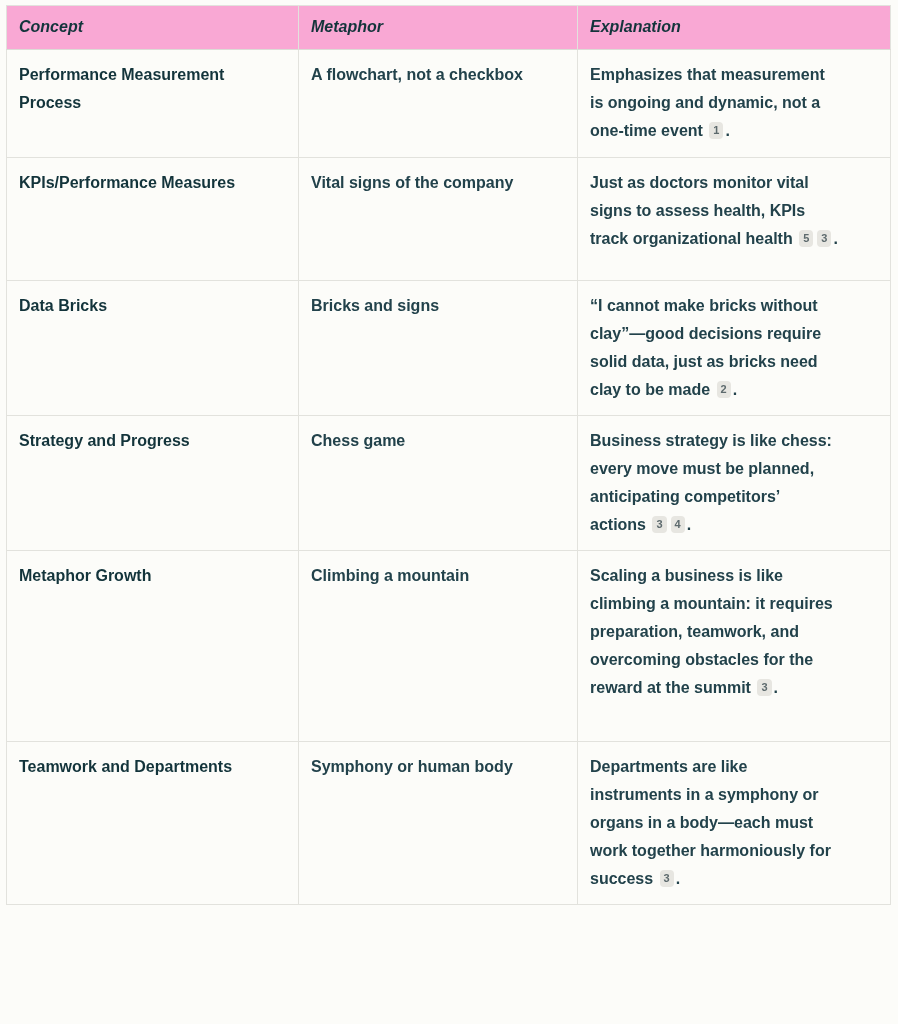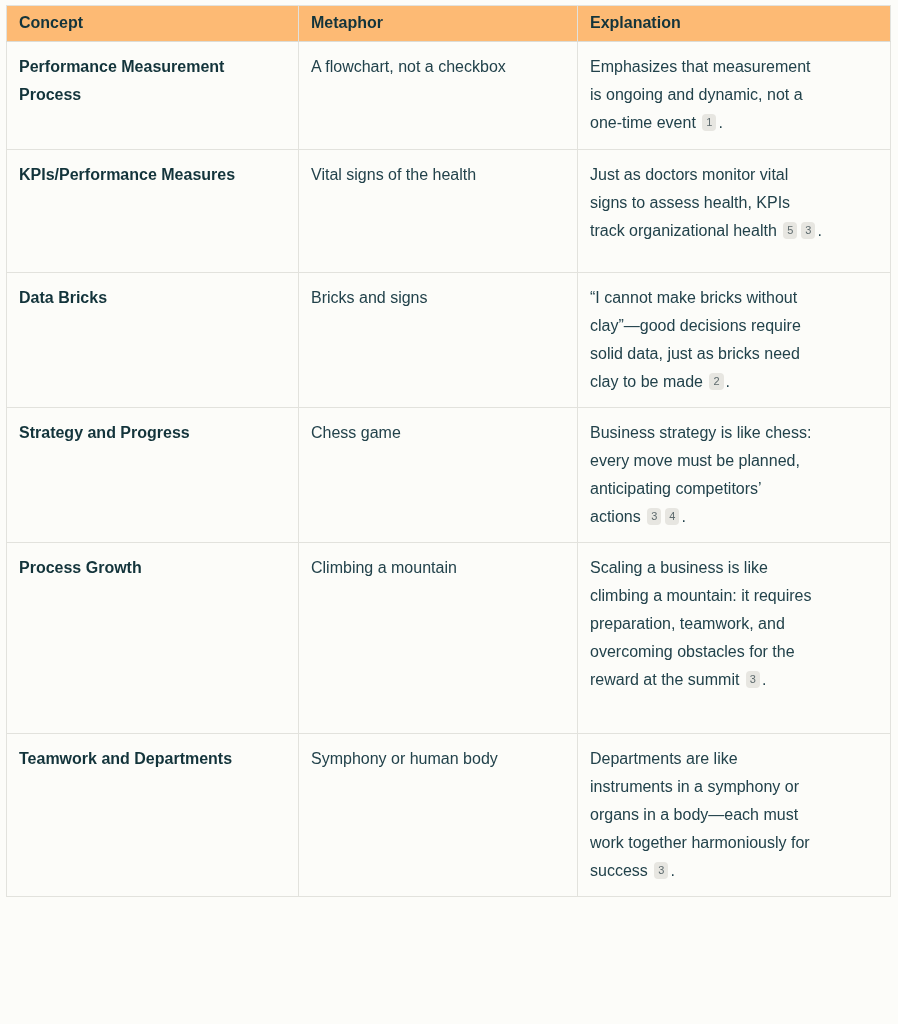--- a/index.html
+++ b/index.html
@@ -22,29 +22,31 @@
     background: #fcfcf9;
   }
   col.c1 { width: 292px; }
   col.c2 { width: 279px; }
   col.c3 { width: 313px; }
   th, td {
     border: 1px solid #e2e2dd;
     font-size: 16px;
     text-align: left;
     vertical-align: top;
+    font-weight: bold;
   }
   thead th {
-    background: #fdba74;
+    background: #f9a8d4;
     border-bottom-color: #dcdcd6;
     font-weight: 700;
-    height: 36px;
+    height: 44px;
     vertical-align: middle;
     padding: 4px 12px 6px 12px;
     color: #13343b;
+    font-style: italic;
   }
   tbody td {
     padding: 11px 12px;
     line-height: 28px;
     white-space: pre-line;
     color: #22424b;
   }
   td.concept { font-weight: 700; color: #13343b; }
   tr.r1 td { height: 108px; margin-top: 21px; }
   tr.r2 td { height: 131px; }
@@ -91,21 +93,21 @@
       <tr class="r1">
         <td class="concept">Performance Measurement
 Process</td>
         <td>A flowchart, not a checkbox</td>
         <td>Emphasizes that measurement
 is ongoing and dynamic, not a
 one-time event <span class="cite">1</span>.</td>
       </tr>
       <tr class="r3">
         <td class="concept">KPIs/Performance Measures</td>
-        <td>Vital signs of the health</td>
+        <td>Vital signs of the company</td>
         <td>Just as doctors monitor vital
 signs to assess health, KPIs
 track organizational health <span class="cite">5</span><span class="cite">3</span>.</td>
       </tr>
       <tr class="r4">
         <td class="concept">Data Bricks</td>
         <td>Bricks and signs</td>
         <td>“I cannot make bricks without
 clay”—good decisions require
 solid data, just as bricks need
@@ -113,21 +115,21 @@
       </tr>
       <tr class="r5">
         <td class="concept">Strategy and Progress</td>
         <td>Chess game</td>
         <td>Business strategy is like chess:
 every move must be planned,
 anticipating competitors’
 actions <span class="cite">3</span><span class="cite">4</span>.</td>
       </tr>
       <tr class="r6">
-        <td class="concept">Process Growth</td>
+        <td class="concept">Metaphor Growth</td>
         <td>Climbing a mountain</td>
         <td>Scaling a business is like
 climbing a mountain: it requires
 preparation, teamwork, and
 overcoming obstacles for the
 reward at the summit <span class="cite">3</span>.</td>
       </tr>
       <tr class="r7">
         <td class="concept">Teamwork and Departments</td>
         <td>Symphony or human body</td>

